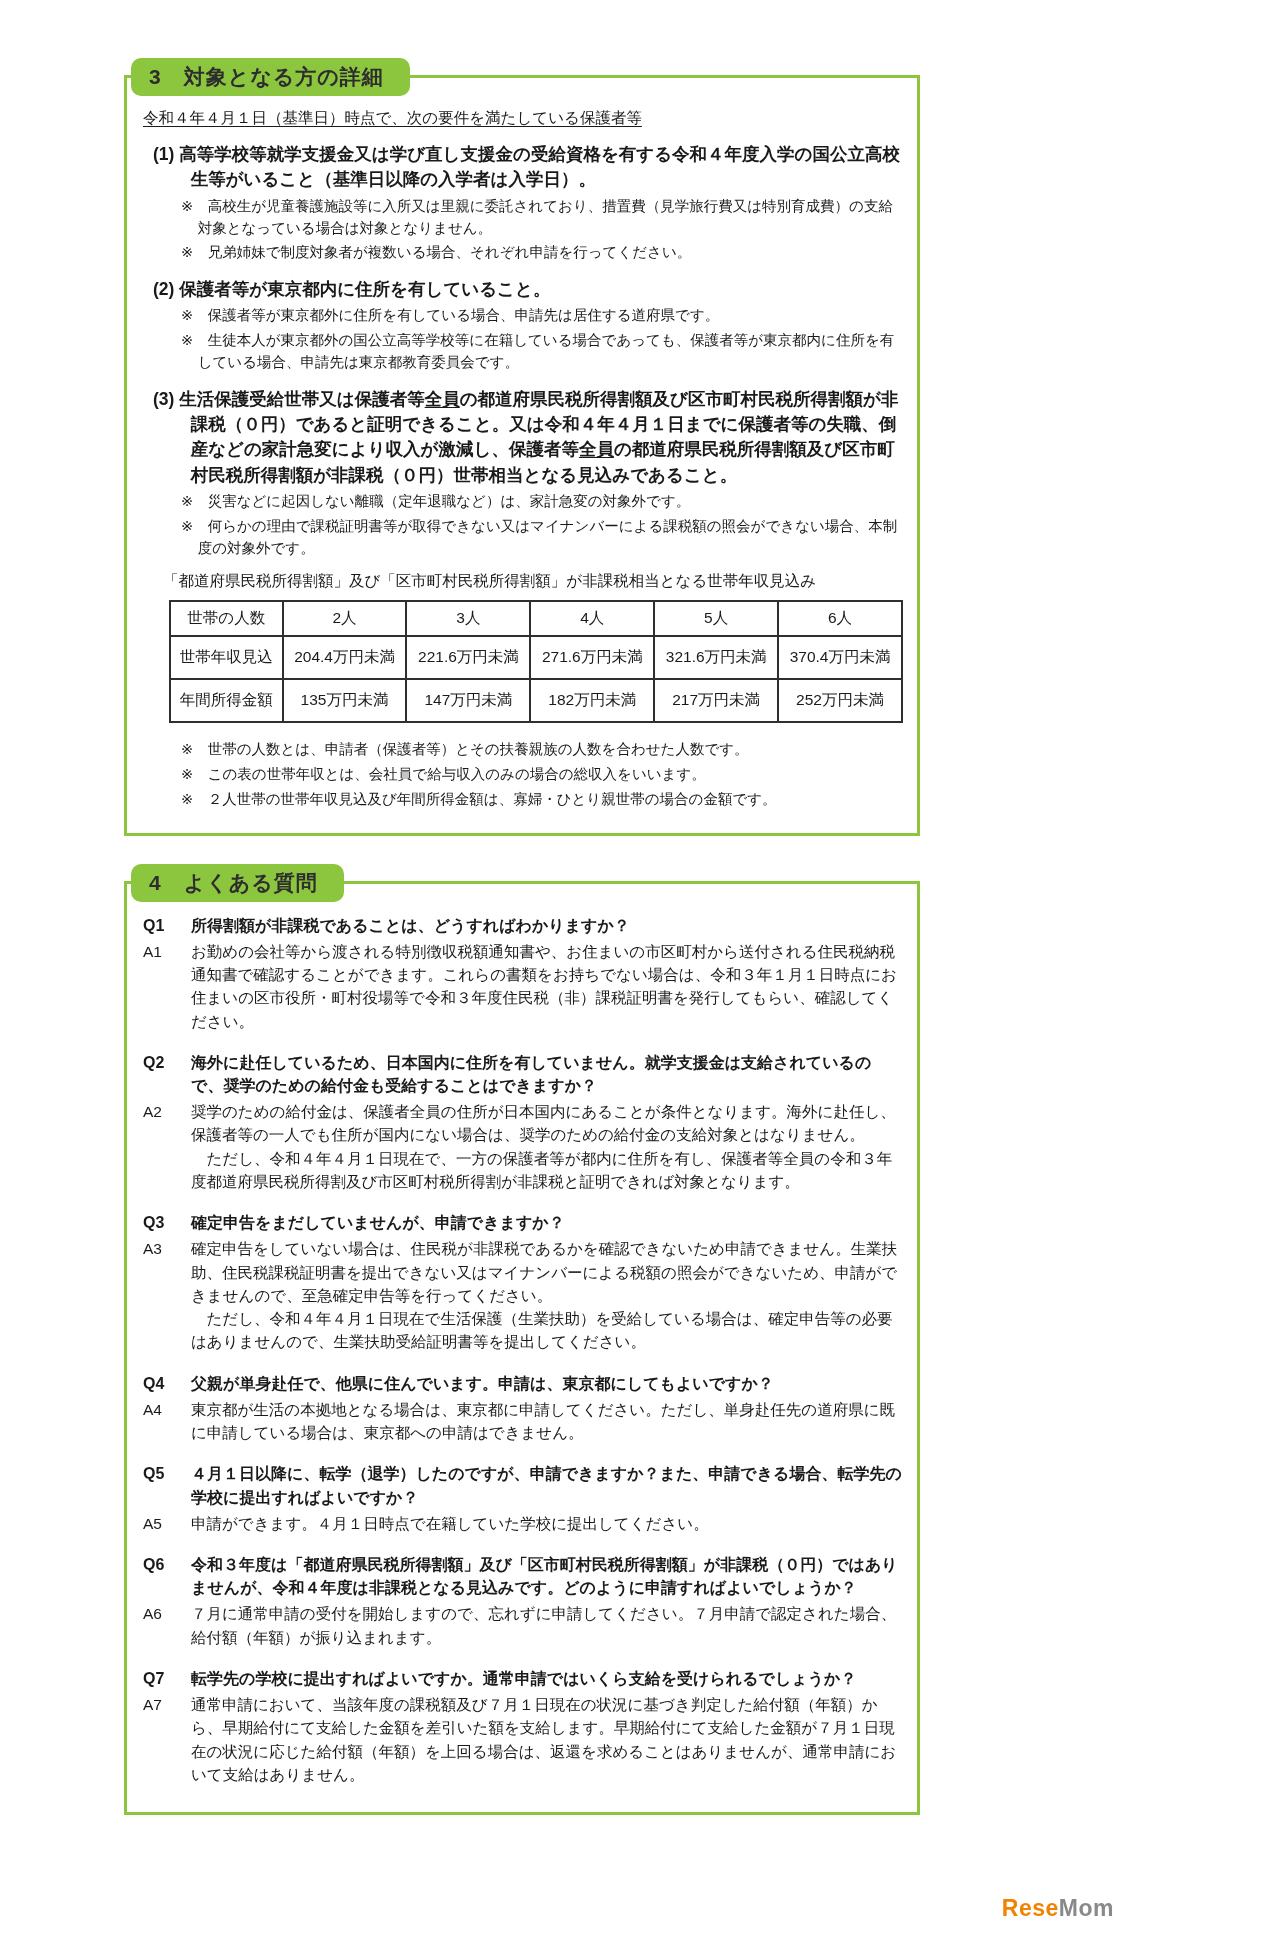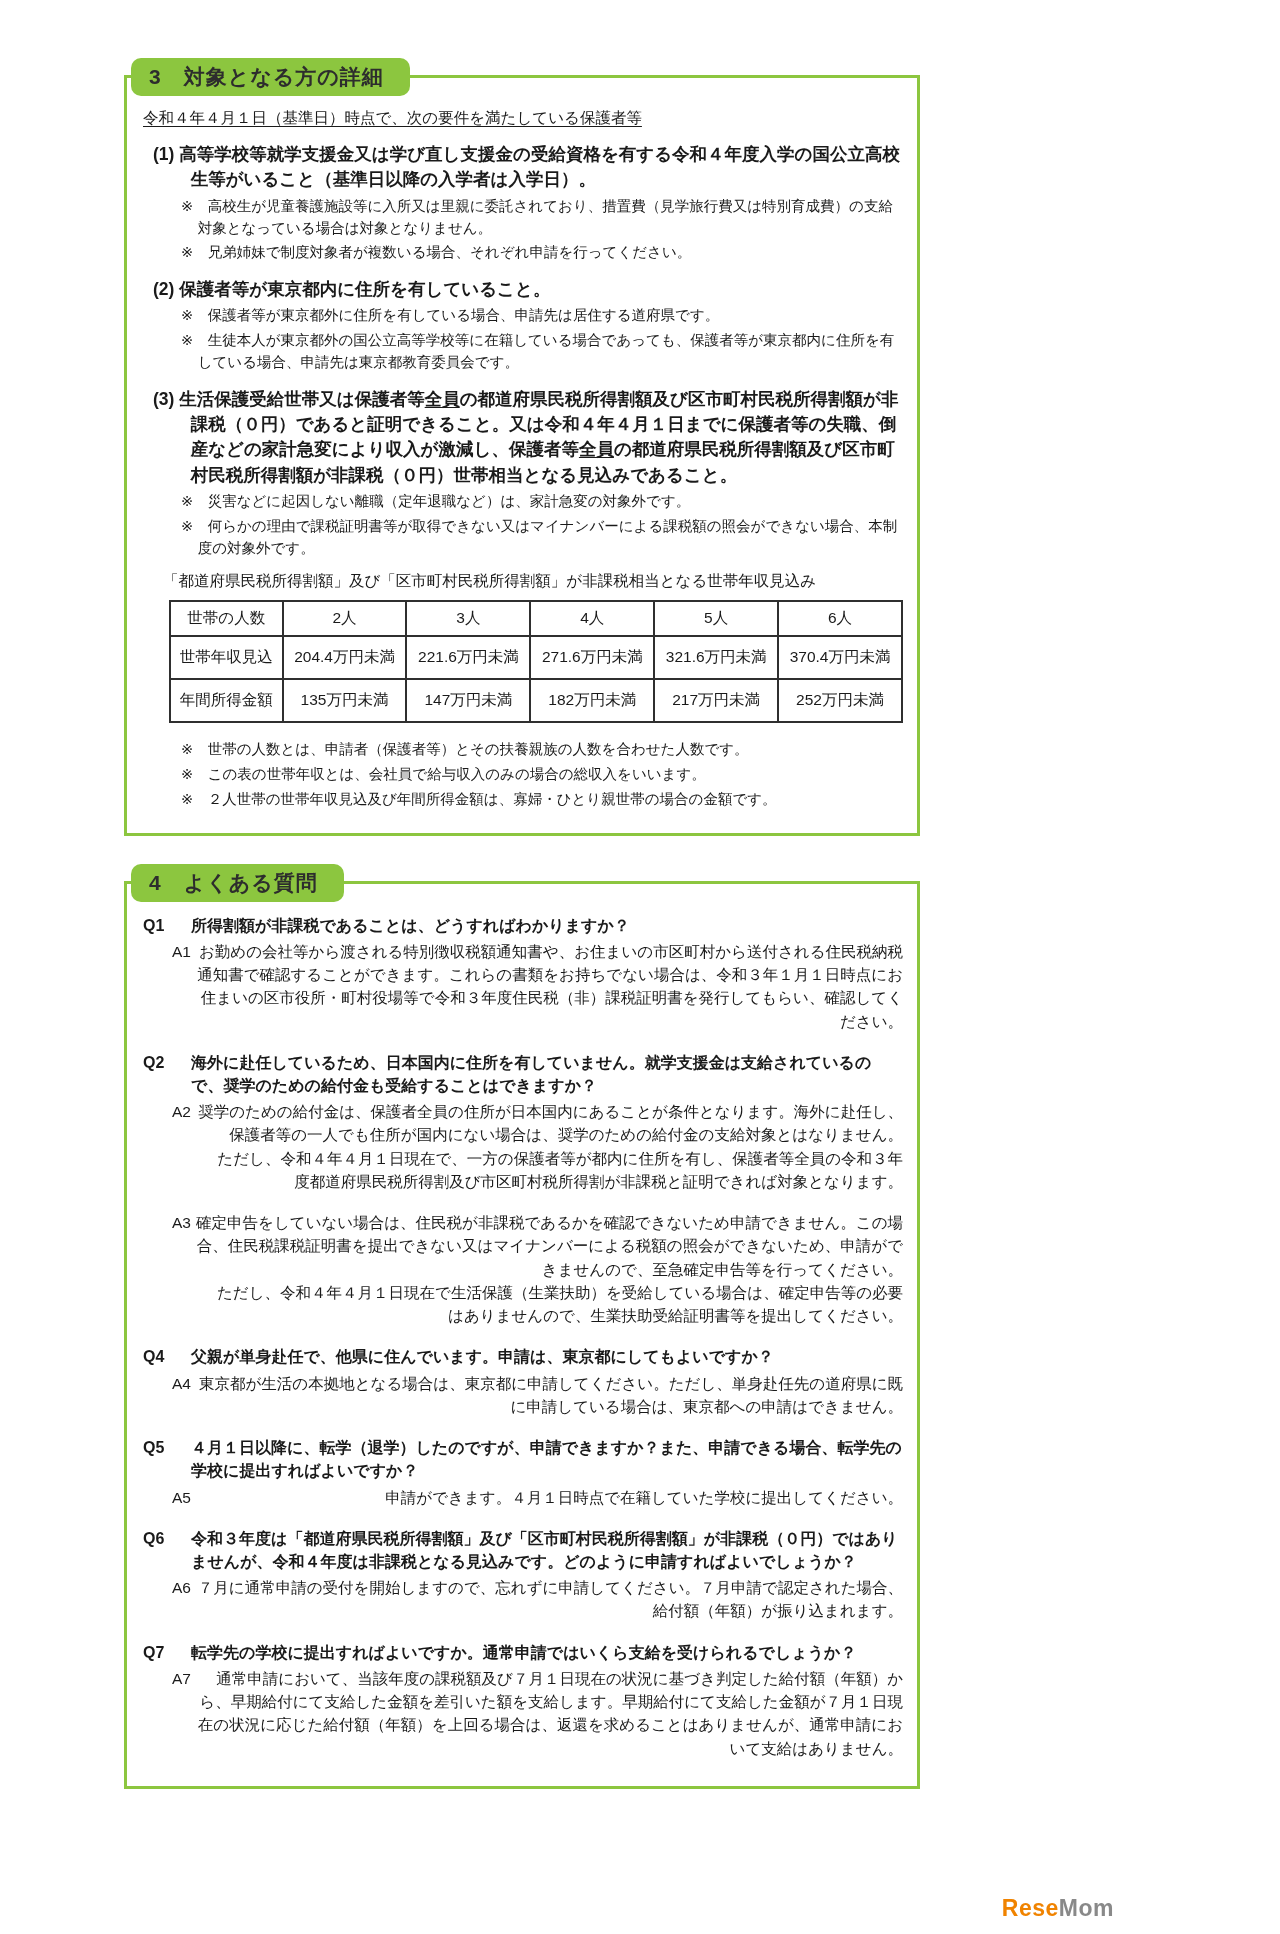--- a/index.html
+++ b/index.html
@@ -96,21 +96,20 @@
     font-size: 16px;
     font-weight: bold;
     line-height: 1.45;
     margin-bottom: 3px;
   }
   .q-label { width: 48px; flex: 0 0 48px; }
   .a-row {
     display: flex;
     font-size: 15.5px;
     line-height: 1.5;
-    text-align: right;
   }
   .a-label { width: 48px; flex: 0 0 48px; }
   .a-text { flex: 1; }
   .a-text .para2 { text-indent: 1em; }
 
   
   .logo {
     position: absolute;
     right: 22px;
     bottom: 14px;
@@ -215,24 +214,28 @@
           <div class="a-row">
               <span class="a-label">A2</span>
               <div class="a-text">
                 <div>奨学のための給付金は、保護者全員の住所が日本国内にあることが条件となります。海外に赴任し、保護者等の一人でも住所が国内にない場合は、奨学のための給付金の支給対象とはなりません。</div>
                 <div class="para2">ただし、令和４年４月１日現在で、一方の保護者等が都内に住所を有し、保護者等全員の令和３年度都道府県民税所得割及び市区町村税所得割が非課税と証明できれば対象となります。</div>
               </div>
             </div>
         </div>
 
         <div class="qa">
+          <div class="q-row">
+              <span class="q-label">Q3</span>
+              <span class="q-text">確定申告をまだしていませんが、申請できますか？</span>
+            </div>
           <div class="a-row">
               <span class="a-label">A3</span>
               <div class="a-text">
-                <div>確定申告をしていない場合は、住民税が非課税であるかを確認できないため申請できません。この場合、住民税課税証明書を提出できない又はマイナンバーによる税額の照会ができないため、申請ができませんので、至急確定申告等を行ってください。</div>
+                <div>確定申告をしていない場合は、住民税が非課税であるかを確認できないため申請できません。生業扶助、住民税課税証明書を提出できない又はマイナンバーによる税額の照会ができないため、申請ができませんので、至急確定申告等を行ってください。</div>
                 <div class="para2">ただし、令和４年４月１日現在で生活保護（生業扶助）を受給している場合は、確定申告等の必要はありませんので、生業扶助受給証明書等を提出してください。</div>
               </div>
             </div>
         </div>
 
         <div class="qa">
           <div class="q-row">
               <span class="q-label">Q4</span>
               <span class="q-text">父親が単身赴任で、他県に住んでいます。申請は、東京都にしてもよいですか？</span>
             </div>

